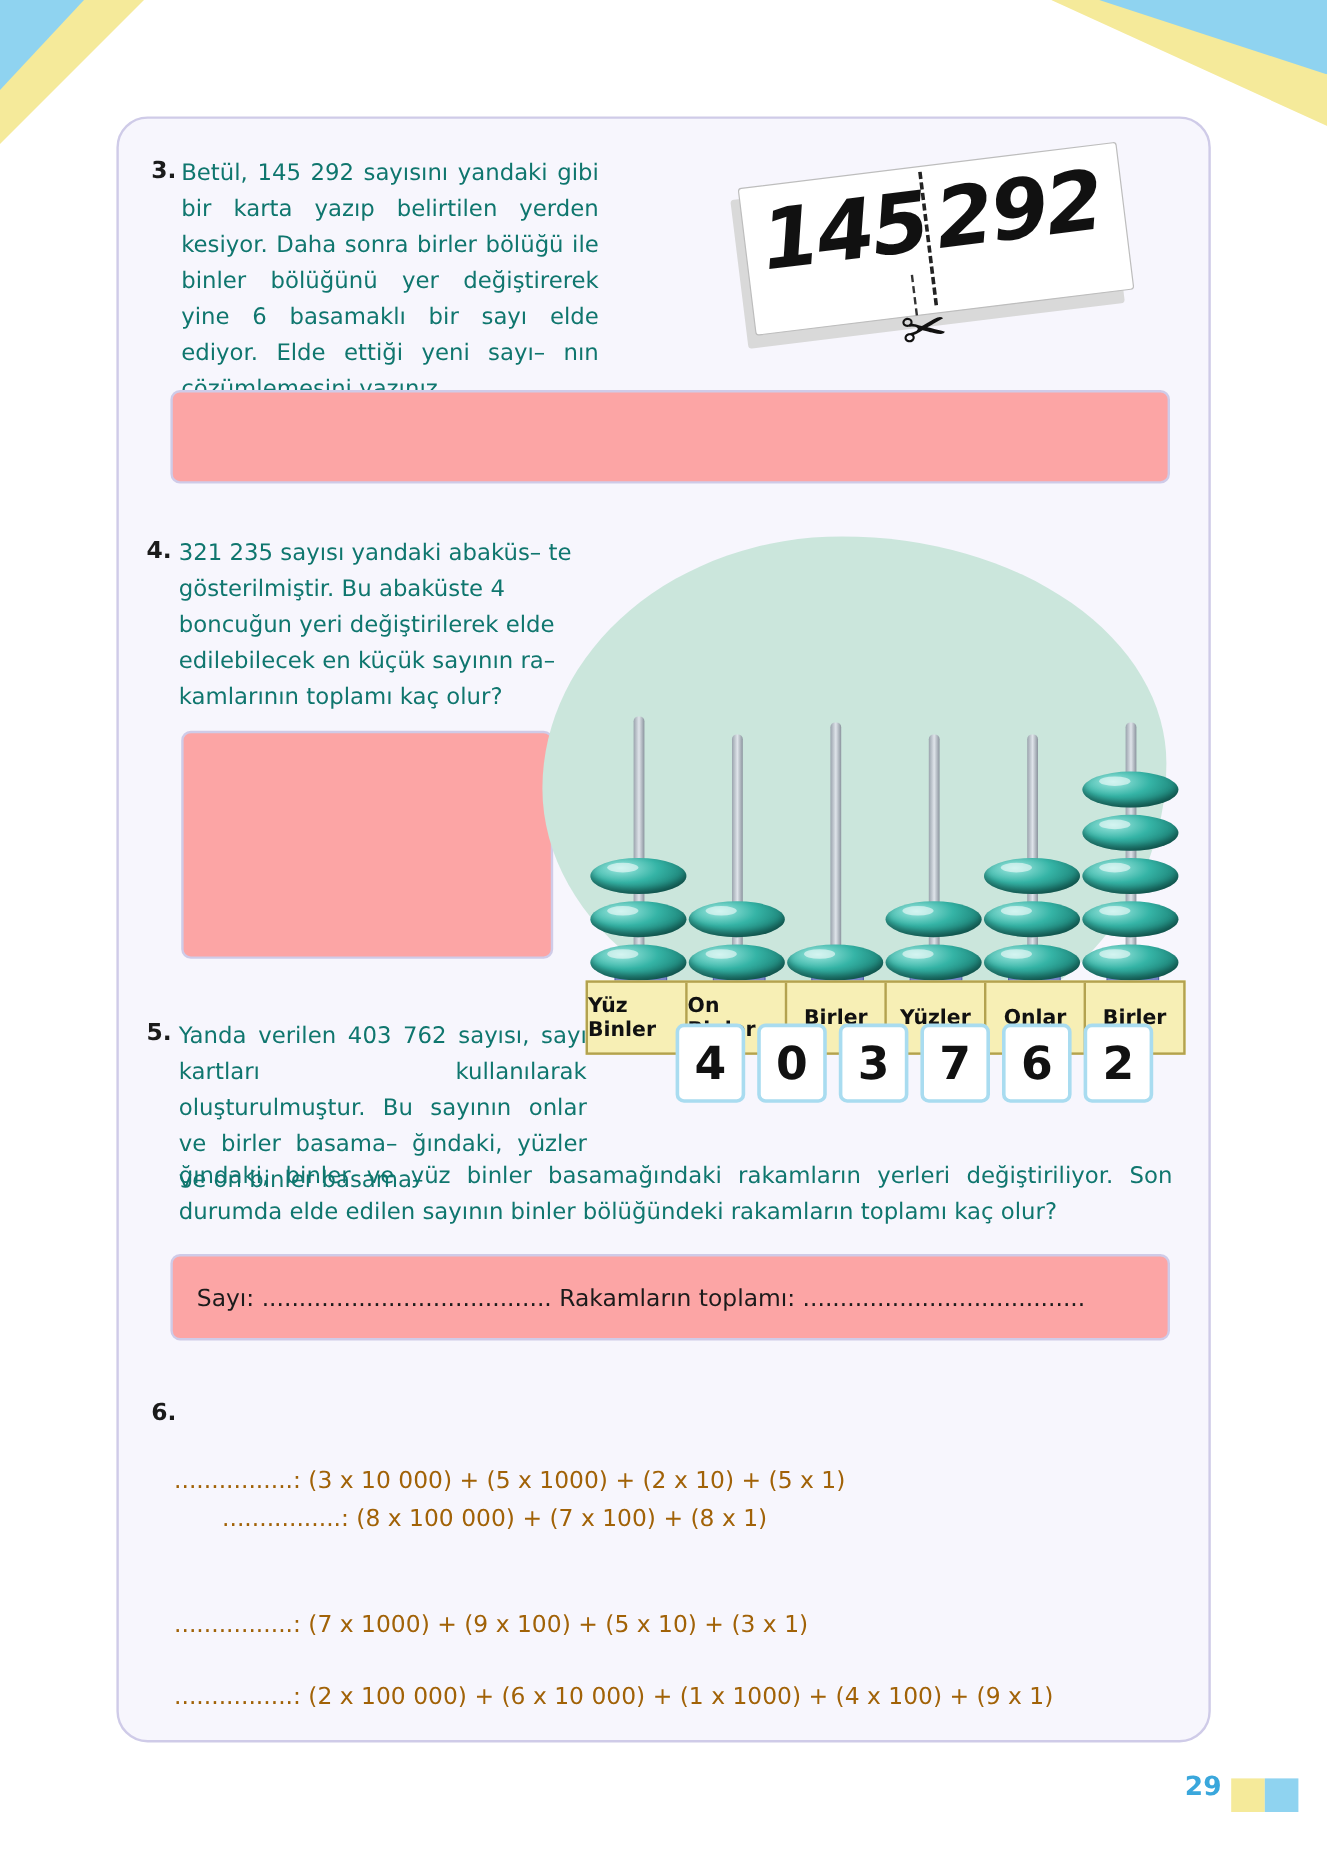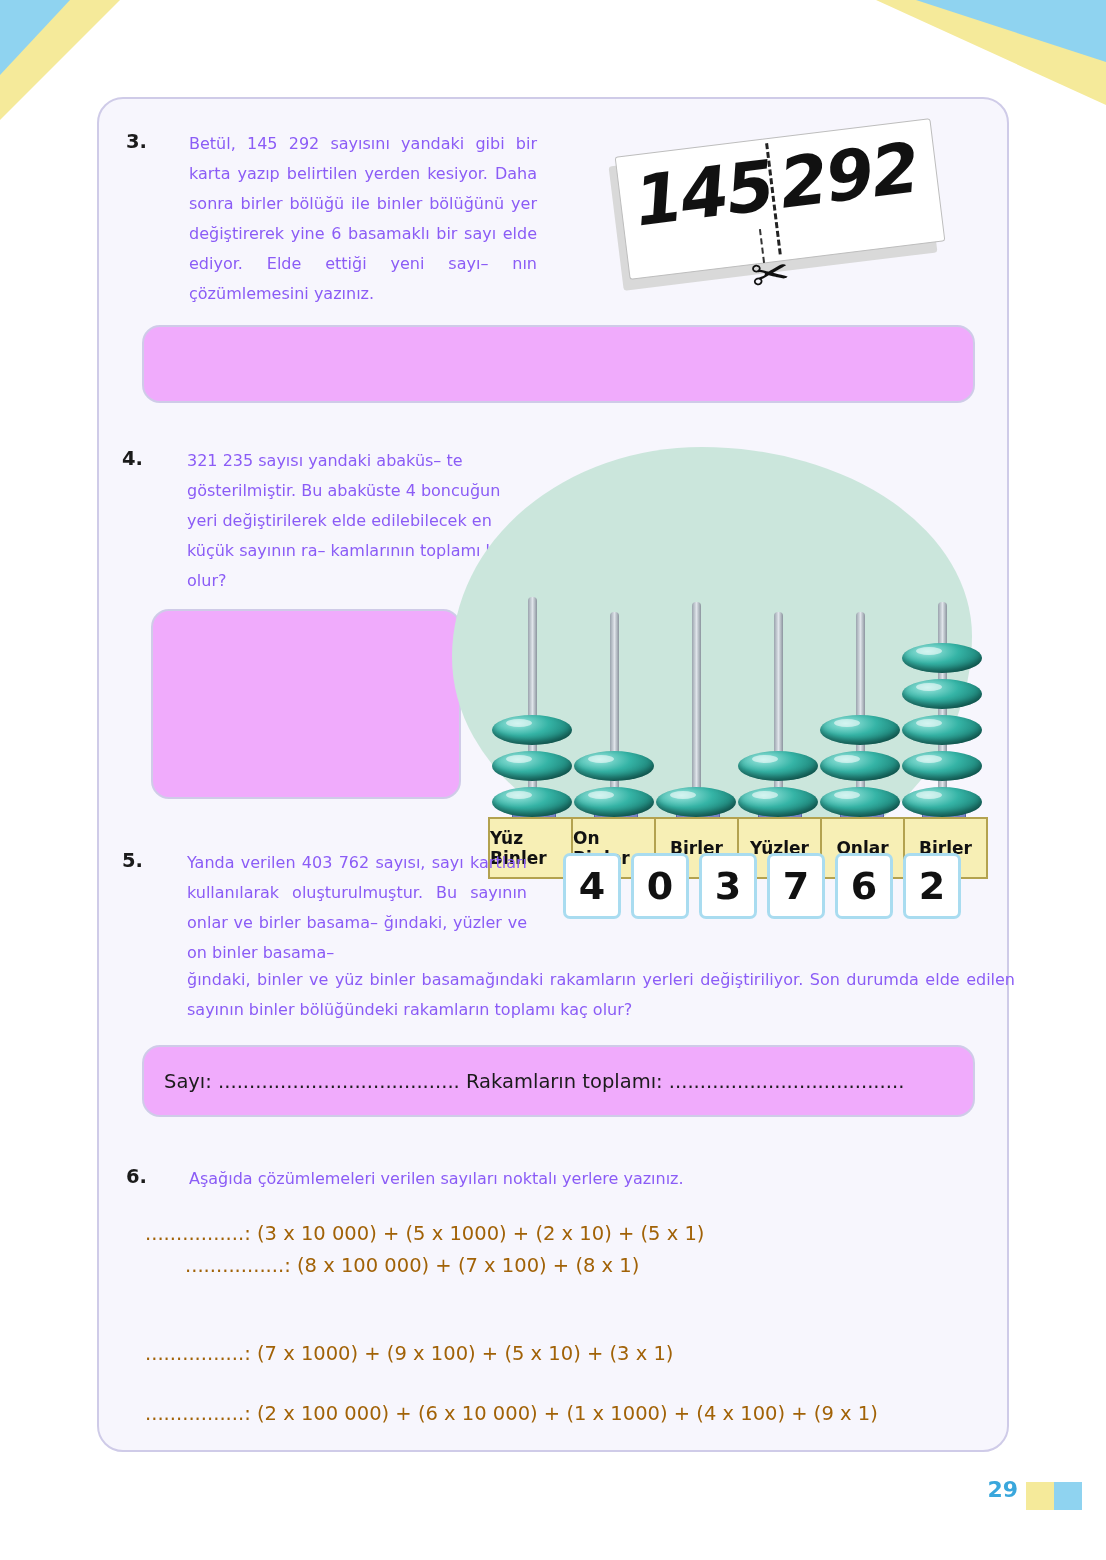--- a/index.html
+++ b/index.html
@@ -68,25 +68,24 @@
 
   
   .q-num {
     font-weight: bold;
     font-size: 19.5px;
     color: #1b1b1b;
     position: absolute;
   }
   .q-text {
     position: absolute;
-    font-size: 16px;
+    font-size: 19px;
     line-height: 30px;
-    color: #8b5cf6;
+    color: #0f766e;
     text-align: justify;
-    margin-left: 38px;
   }
 
   
   #q3num { left: 29px; top: 33px; }
   #q3text { left: 54px; top: 32px; width: 348px; }
 
   .card-art {
     position: absolute;
     left: 512px;
     top: 28px;
@@ -144,23 +143,23 @@
     left: 152px;
     top: 104px;
     width: 0;
     height: 34px;
     border-left: 2px dashed #333;
     transform: rotate(-7deg);
   }
 
   .answer-box {
     position: absolute;
-    background: #f0abfc;
+    background: #fca5a5;
     border: 2px solid #cfcbe8;
-    border-radius: 18px;
+    border-radius: 8px;
     box-sizing: border-box;
   }
   #q3box {
     left: 45px;
     top: 228px;
     width: 833px;
     height: 78px;
   }
 
   
@@ -437,21 +436,20 @@
     <div class="digit-card">2</div>
   </div>
 
   <div class="q-text" id="q5text2">ğındaki, binler ve yüz binler basamağındaki rakamların yerleri değiştiriliyor. Son durumda elde edilen sayının binler bölüğündeki rakamların toplamı kaç olur?</div>
 
   <div class="answer-box" id="q5box">
     <div class="q5-line">Sayı: ....................................... Rakamların toplamı: ......................................</div>
   </div>
 
   <div class="q-num" id="q6num">6.</div>
-  <div class="q-text" id="q6text">Aşağıda çözümlemeleri verilen sayıları noktalı yerlere yazınız.</div>
 
   <div class="expr" id="e0">................: (3 x 10 000) + (5 x 1000) + (2 x 10) + (5 x 1)</div>
   <div class="expr" id="e1">................: (8 x 100 000) + (7 x 100) + (8 x 1)</div>
   <div class="expr" id="e2">................: (7 x 1000) + (9 x 100) + (5 x 10) + (3 x 1)</div>
   <div class="expr" id="e3">................: (2 x 100 000) + (6 x 10 000) + (1 x 1000) + (4 x 100) + (9 x 1)</div>
 
 </div>
 
 <div class="page-no">29</div>
 <div class="footer-sq1"></div>

